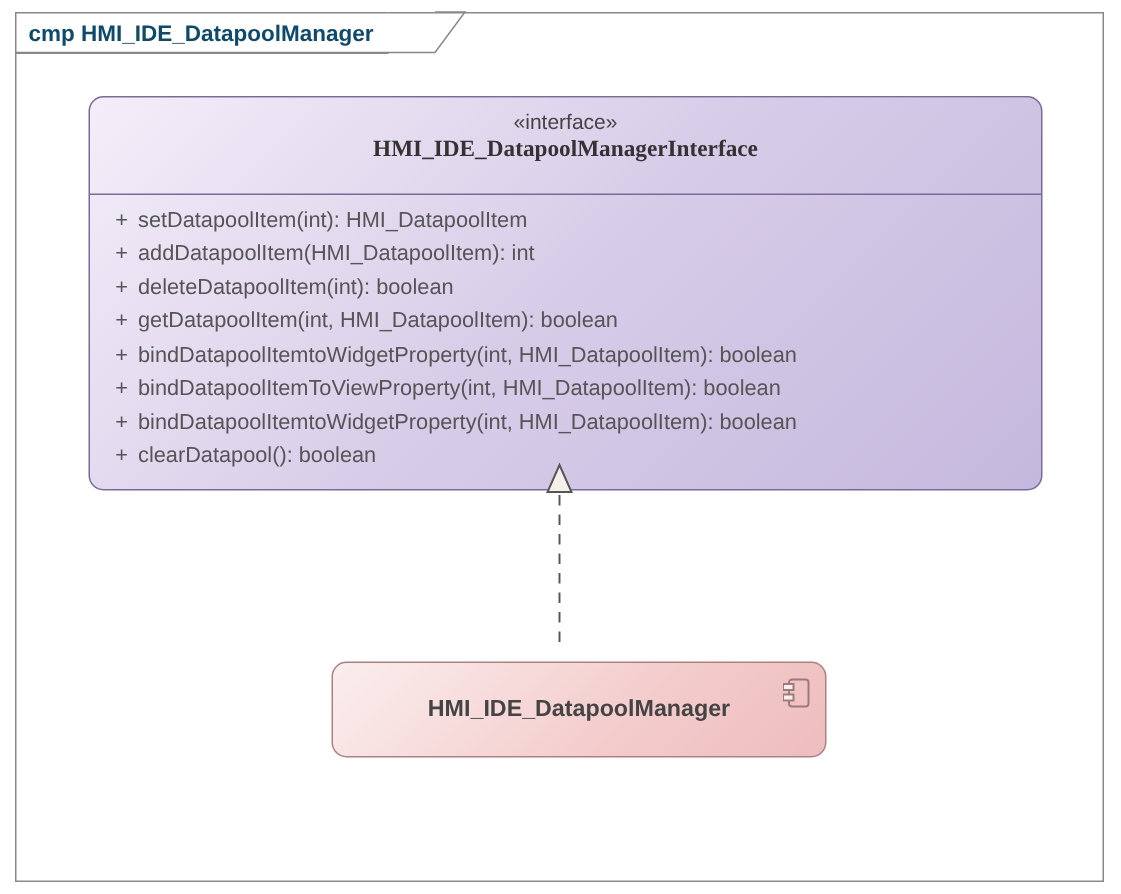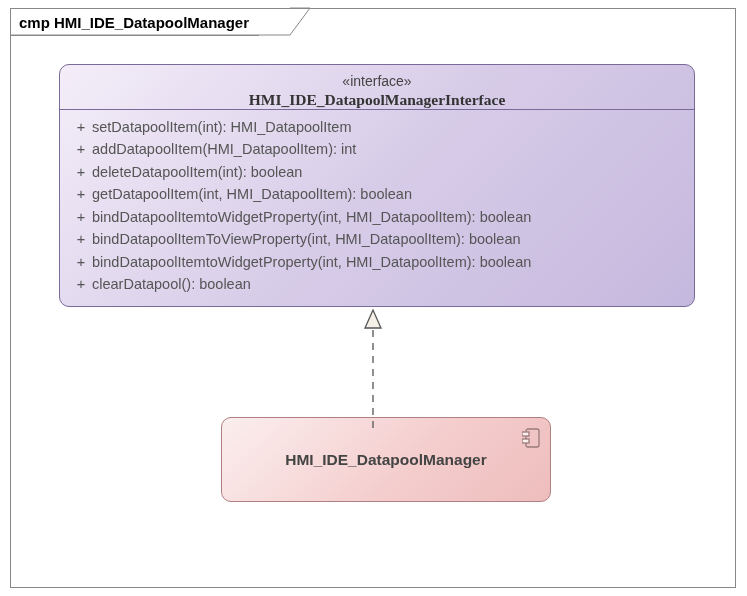--- a/index.html
+++ b/index.html
@@ -24,38 +24,38 @@
     position: absolute;
     left: -1px;
     top: -1px;
     height: 28px;
     background: #fff;
     border: 1px solid #888;
     border-right: none;
     padding: 4px 10px 4px 8px;
     font-size: 15px;
     font-weight: bold;
-    color: #000000;
+    color: #0c4a6e;
     display: flex;
     align-items: center;
   }
 
   .interface-box {
     position: absolute;
     left: 48px;
     top: 55px;
     width: 636px;
     border: 1px solid #7a6a9a;
     border-radius: 10px;
     background: linear-gradient(135deg, #f4eef9 0%, #d7cce8 50%, #c5b8de 100%);
     overflow: hidden;
   }
   .interface-header {
     text-align: center;
-    padding: 8px 6px 0 6px;
+    padding: 8px 6px 20px 6px;
     border-bottom: 1px solid #7a6a9a;
   }
   .stereotype {
     font-size: 14px;
     color: #444;
   }
   .iname {
     font-size: 15.5px;
     font-weight: bold;
     color: #333;
@@ -68,23 +68,23 @@
     color: #555;
     line-height: 1.55;
   }
   .op-row { display: flex; }
   .vis { width: 22px; text-align: center; }
   .sig { flex: 1; }
 
   .component-box {
     position: absolute;
     left: 210px;
-    top: 408px;
+    top: 432px;
     width: 330px;
-    height: 85px;
+    height: 64px;
     border: 1px solid #b08080;
     border-radius: 10px;
     background: linear-gradient(135deg, #fbeeee 0%, #f4cccc 60%, #eebdbd 100%);
     display: flex;
     align-items: center;
     justify-content: center;
     position: absolute;
   }
   .comp-name {
     font-size: 15.5px;

